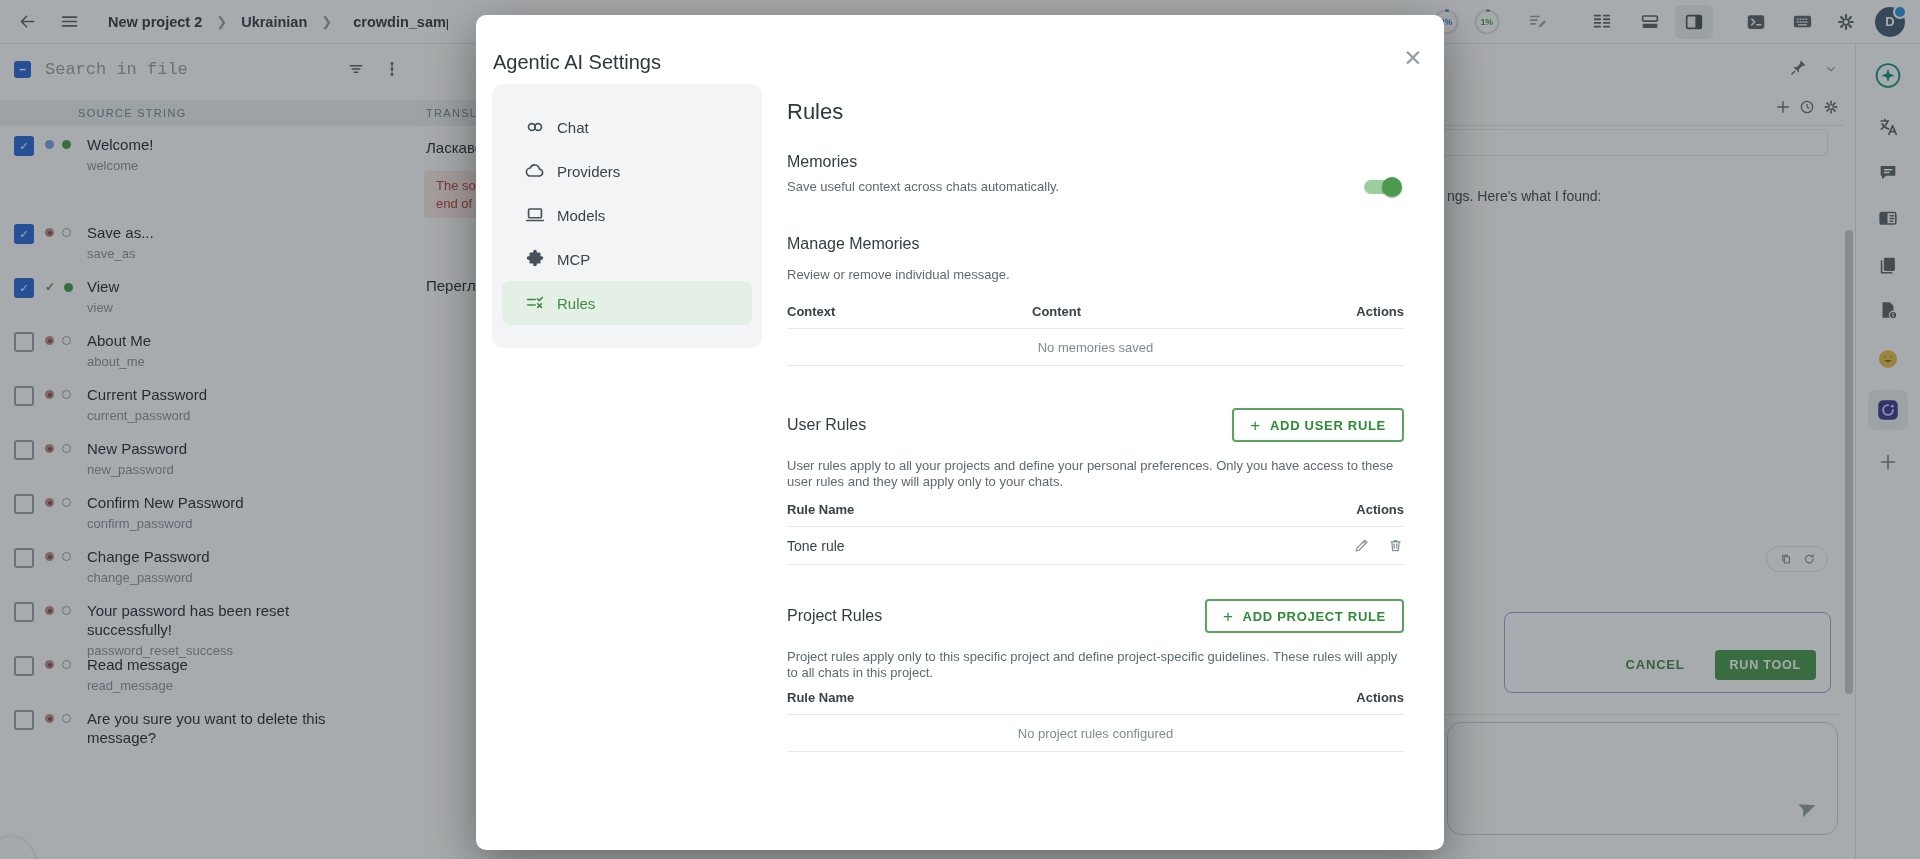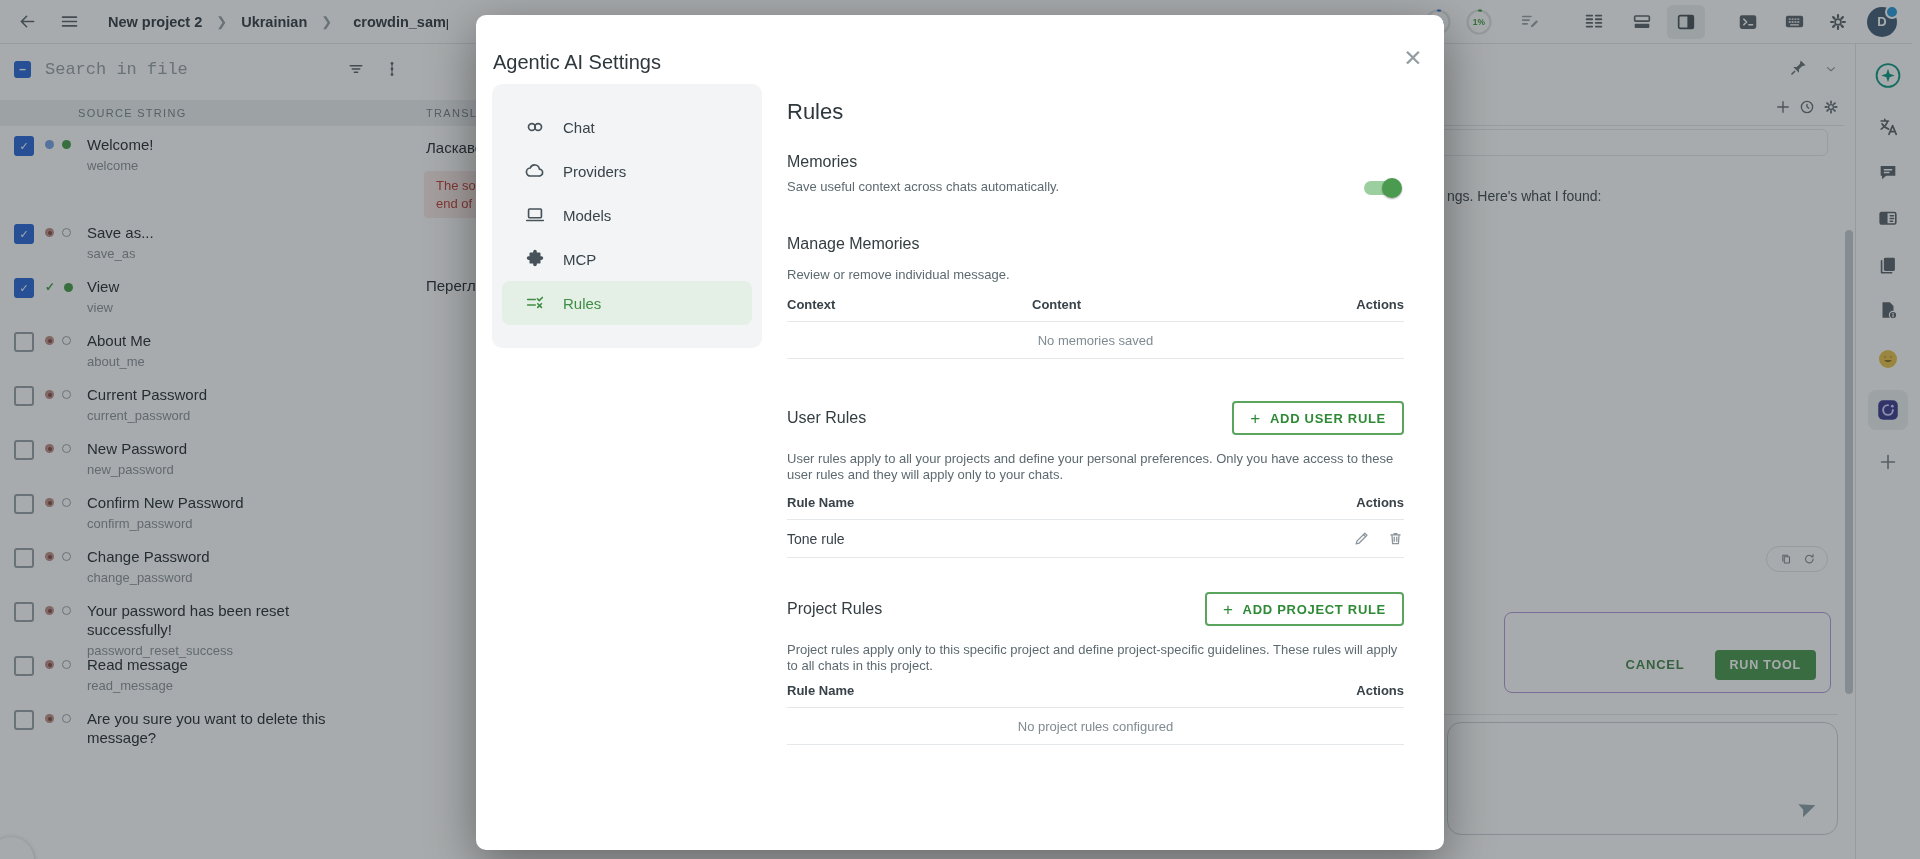--- a/index.html
+++ b/index.html
@@ -2,21 +2,21 @@
 <html><head>
 <meta charset="utf-8">
 <style>
   html,body{margin:0;padding:0;background:#22282d;}
   .app{position:relative;width:1920px;height:859px;overflow:hidden;background:#fff;
        font-family:"Liberation Sans",sans-serif;-webkit-font-smoothing:antialiased;}
   svg{display:block}
   .st{stroke:currentColor;stroke-width:1.8;fill:none;stroke-linecap:round;stroke-linejoin:round}
 
   
-  .topbar{position:absolute;top:0;left:0;right:8px;height:44px;background:#fff;border-bottom:1px solid #e4e7e9;
+  .topbar{position:absolute;top:0;left:0;right:0;height:44px;background:#fff;border-bottom:1px solid #e4e7e9;
           display:flex;align-items:center;padding:0 15px 0 10px;box-sizing:border-box;z-index:1}
   .tb-ic{width:34px;height:34px;display:flex;align-items:center;justify-content:center;color:#5d676d;flex:none}
   .crumbs{display:flex;align-items:center;margin-left:22px;white-space:nowrap}
   .crumb{font-size:14.5px;font-weight:bold;color:#39434a}
   .chevc{color:#9aa4a9;margin:0 14px;font-size:13px}
   .filecrumb{display:flex;align-items:center;gap:7px;max-width:102px;overflow:hidden}
   .tb-right{margin-left:auto;display:flex;align-items:center}
   .ringbadge{position:relative;width:28px;height:28px;flex:none}
   .ringbadge span{position:absolute;inset:0;display:flex;align-items:center;justify-content:center;
                   font-size:8.5px;font-weight:bold}
@@ -92,38 +92,38 @@
 
   
   .overlay{position:absolute;inset:0;background:rgba(27,34,40,.38);z-index:5}
   .modal{position:absolute;left:476px;top:15px;width:968px;height:835px;background:#fff;border-radius:10px;
          box-shadow:0 14px 50px rgba(0,0,0,.4);z-index:10}
   .m-title{position:absolute;left:17px;top:36px;font-size:20px;font-weight:500;color:#2e373c}
   .m-close{position:absolute;right:14px;top:26px;width:34px;height:34px;display:flex;align-items:center;
            justify-content:center;color:#939da3;font-size:23px;cursor:default}
   .m-nav{position:absolute;left:16px;top:69px;width:270px;height:264px;background:#f2f4f5;border-radius:10px;
          padding:21px 10px;box-sizing:border-box}
-  .nav-item{height:44px;display:flex;align-items:center;gap:17px;padding-left:22px;border-radius:8px;
+  .nav-item{height:44px;display:flex;align-items:center;gap:11px;padding-left:22px;border-radius:8px;
             color:#39434a;font-size:15px}
   .nav-ic{color:#47525a;display:flex;width:22px;justify-content:center}
   .nav-item.active{background:#e4f0e5;color:#3f8d44}
   .nav-item.active .nav-ic{color:#3f8d44}
   .m-main{position:absolute;left:311px;top:84px;width:617px}
   .m-h1{font-size:22px;font-weight:500;color:#2e373c;margin:0;line-height:26px}
   .m-lead{font-size:13px;color:#5d6a70;margin:13px 0 0;line-height:16px}
   .sec-h{font-size:16px;font-weight:400;color:#333d42;margin:0;line-height:20px}
   .mem-h{margin-top:27px}
-  .mem-row{display:flex;justify-content:space-between;align-items:flex-end;margin-top:7px}
+  .mem-row{display:flex;justify-content:space-between;align-items:center;margin-top:7px}
   .bodytxt{font-size:13px;color:#5d6a70;line-height:15.5px}
   .tgl{width:36px;height:14px;background:#9ccf9f;border-radius:7px;position:relative;display:inline-block;margin-right:4px}
   .tgl .knob{position:absolute;right:-2px;top:-3px;width:20px;height:20px;border-radius:50%;background:#4a9a50;
              box-shadow:0 1px 2px rgba(0,0,0,.35)}
   .manage-h{margin-top:39px}
   .p-under{margin:13px 0 0}
-  .grid3{display:grid;grid-template-columns:245px 1fr 90px;margin-top:15px;border-bottom:1px solid #e5e8ea;
+  .grid3{display:grid;grid-template-columns:245px 1fr 90px;margin-top:22px;border-bottom:1px solid #e5e8ea;
          padding-bottom:9px;font-size:13px;font-weight:bold;color:#384248}
   .grid3 .ar{text-align:right}
   .emptyrow{height:36px;display:flex;align-items:center;justify-content:center;font-size:13px;color:#7f8b91;
             border-bottom:1px solid #e5e8ea}
   .sec-hdr{display:flex;justify-content:space-between;align-items:center;margin-top:42px;height:34px}
   .addbtn{display:flex;align-items:center;gap:9px;height:34px;padding:0 16px;border:2px solid #5aa45e;border-radius:4px;
           color:#2f8a36;font-size:13px;font-weight:bold;letter-spacing:.7px;background:#fff;box-sizing:border-box}
   .addbtn .pl{font-size:17px;font-weight:400;line-height:1}
   .grid2{display:grid;grid-template-columns:1fr 90px;margin-top:13px;border-bottom:1px solid #e5e8ea;padding-bottom:9px;
          font-size:13px;font-weight:bold;color:#384248}

